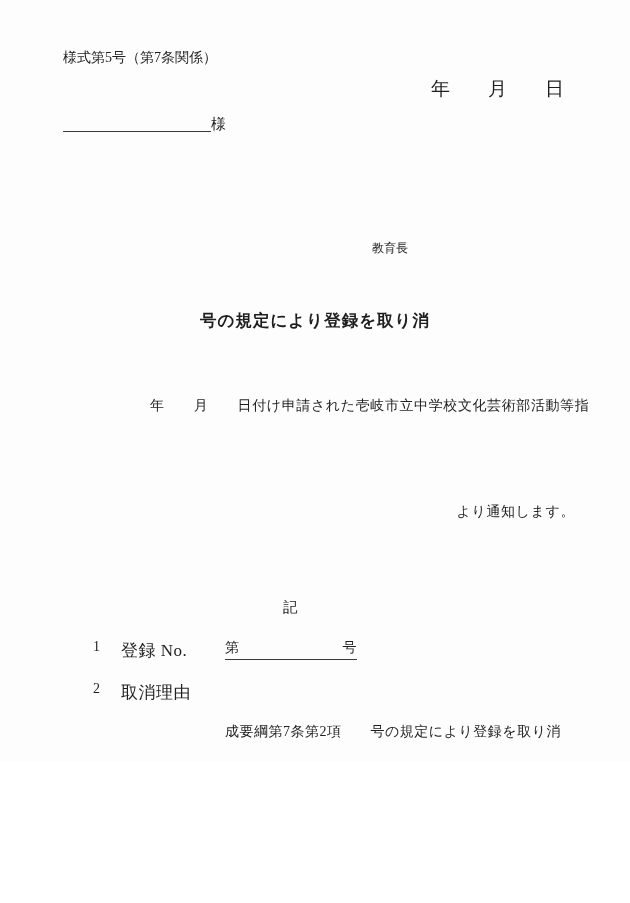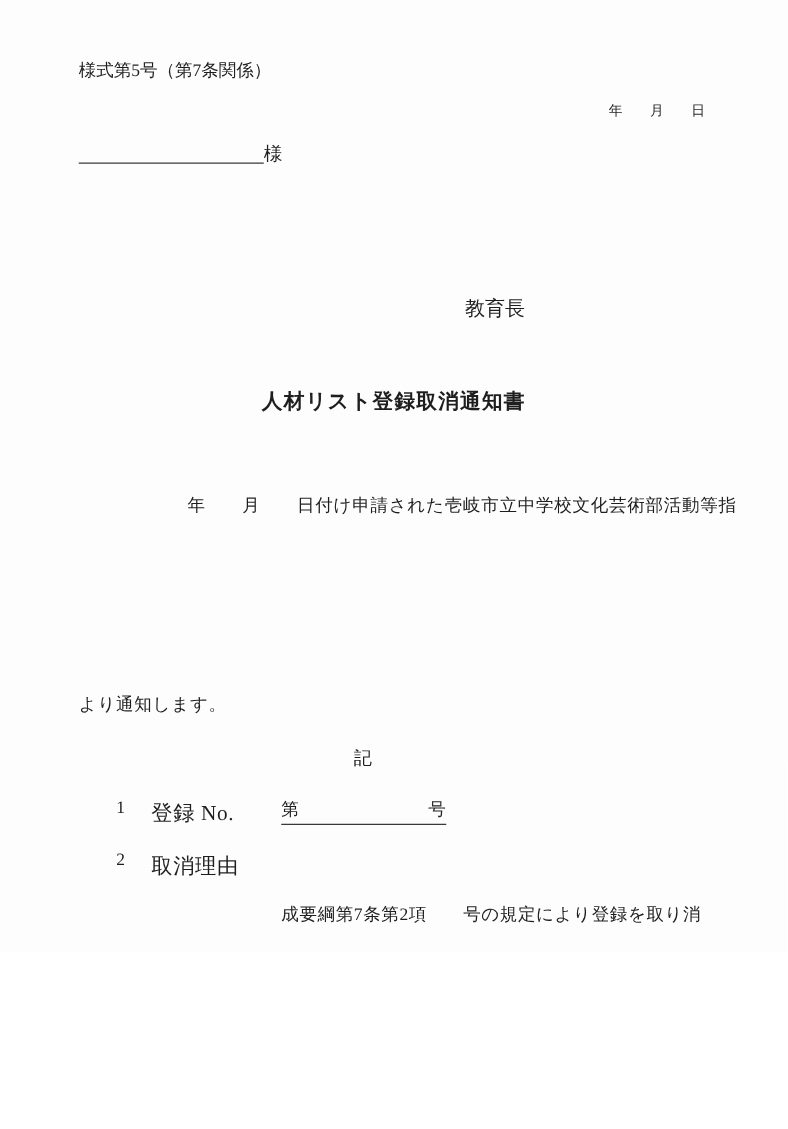--- a/index.html
+++ b/index.html
@@ -12,50 +12,50 @@
     width: 630px;
     height: 762px;
     background: #fdfdfd;
     overflow: hidden;
     font-family: "Liberation Serif", "DejaVu Serif", serif;
     color: #1e1e1e;
   }
   .abs { position: absolute; line-height: 20px; white-space: pre; }
 
   .form-number   { left: 63px;  top: 48px;  font-size: 14px; }
-  .date-line     { right: 66px; top: 79px;  font-size: 11px; }
+  .date-line     { right: 66px; top: 79px;  font-size: 19px; }
 
   .addressee     { left: 63px;  top: 114px; font-size: 15px; }
   .blank {
     display: inline-block;
     border-bottom: 1px solid #3a3a3a;
     vertical-align: -3px;
   }
   .blank-name    { width: 148px; height: 16px; }
   .blank-reg     { width: 100px; height: 14px; }
 
   .reg-line      { left: 63px;  top: 152px; font-size: 14.5px; }
 
   .sender-org    { left: 372px; top: 196px; font-size: 14.5px; }
-  .sender-title  { left: 372px; top: 238px; font-size: 16px; }
+  .sender-title  { left: 372px; top: 238px; font-size: 12px; }
 
   .doc-title {
     left: 0; right: 0; top: 311px;
     margin: 0;
     text-align: center;
     font-size: 16.5px;
     font-weight: bold;
     letter-spacing: 1px;
   }
 
   .body-line { left: 63px; width: 512px; font-size: 14px; letter-spacing: 0.6px; }
   .bl-1 { top: 396px; padding-left: 87px; }
   .bl-2 { top: 439px; }
   .bl-3 { top: 482px; }
-  .bl-4 { top: 555px; }
+  .bl-4 { top: 502px; text-align: right; }
 
   .record-marker { left: 283px; top: 597px; font-size: 14.5px; }
 
   .item-num   { position: absolute; left: 93px;  font-size: 14px; }
   .item-label { position: absolute; left: 121px; font-size: 17px; letter-spacing: 0.5px; }
   .item-value { position: absolute; left: 225px; font-size: 14px; letter-spacing: 0.5px; }
 
   .row1 { top: 639px; }
   .underlined-field {
     display: inline-flex;
@@ -78,21 +78,21 @@
   <div class="abs form-number">様式第5号（第7条関係）</div>
 
   <div class="abs date-line">年　　月　　日</div>
 
   <div class="abs addressee"><span class="blank blank-name"></span><span>様</span></div>
 
 
 
   <div class="abs sender-title">教育長</div>
 
-  <h1 class="abs doc-title">人材リスト登録取消通知書</h1>
+  <h1 class="abs doc-title">号の規定により登録を取り消</h1>
 
   <div class="abs body-line bl-1">年　　月　　日付け申請された壱岐市立中学校文化芸術部活動等指</div>
   <div class="abs body-line bl-4">より通知します。</div>
 
   <div class="abs record-marker">記</div>
 
   <span class="item-num row1">1</span>
   <span class="item-label row1">登録 No.</span>
   <span class="item-value row1"><span class="underlined-field">
         <span>第</span>

